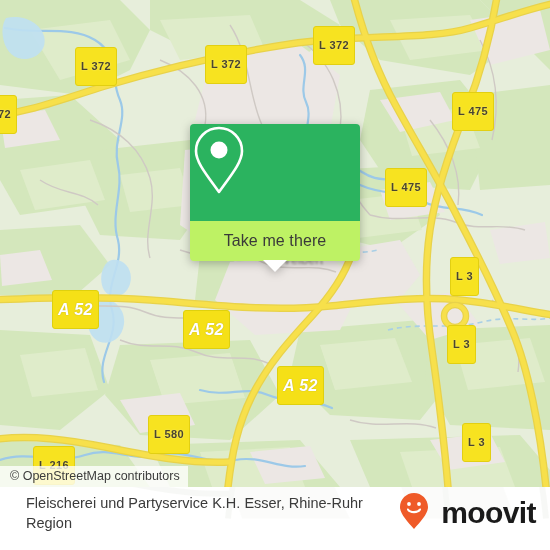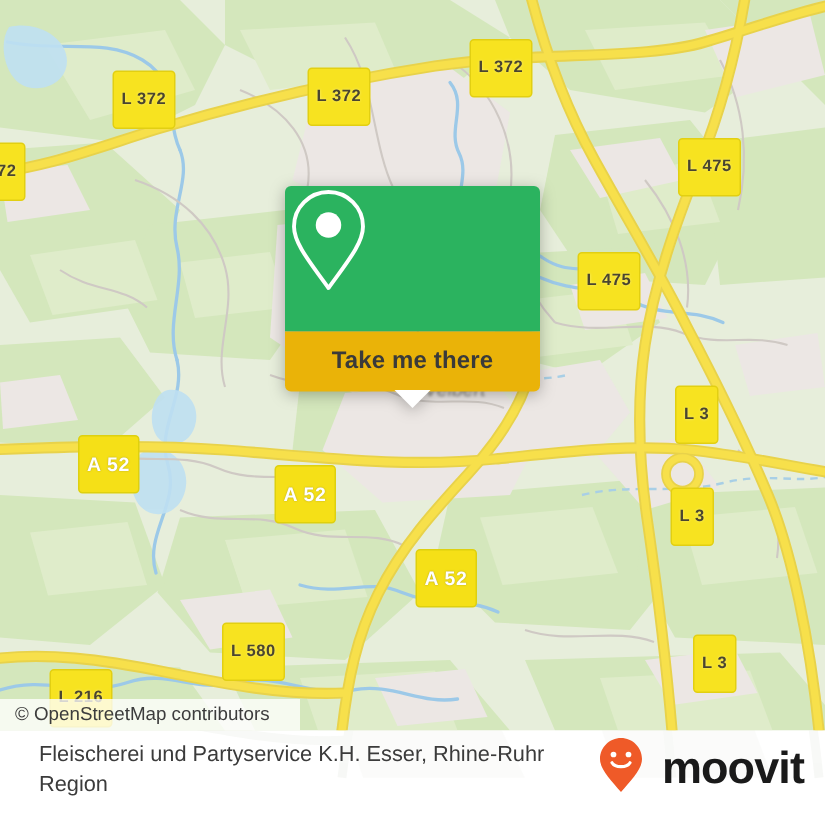--- a/index.html
+++ b/index.html
@@ -33,21 +33,22 @@
     padding:11px 5px;
     white-space:nowrap;
     box-sizing:content-box;
     text-shadow:0 0 2px rgba(255,255,255,.4);
   }
   .shield.motorway{
     background:#f5e017;
     border-color:#ded00f;
     color:#ffffff;
     text-shadow:0 0 1px rgba(120,110,40,.65);
-    font-size:13px;
+    font-size:16px;
+    font-style:italic;
   }
 
   
   .place-label{
     position:absolute;
     color:#7a7a72;
     font-size:12px;
     font-style:italic;
     white-space:nowrap;
     filter:blur(.4px);
@@ -64,26 +65,25 @@
     position:absolute;left:190px;top:124px;width:170px;
     filter:drop-shadow(0 2px 5px rgba(0,0,0,.28));
   }
   .popup-top{
     background:#2bb35f;
     height:97px;
     border-radius:4px 4px 0 0;
     display:flex;align-items:center;justify-content:center;
   }
   .popup-bottom{
-    background:#eab308;
+    background:#bef264;
     height:40px;
     border-radius:0 0 4px 4px;
     display:flex;align-items:center;justify-content:center;
     position:relative;
-    font-weight:bold;
   }
   .popup-bottom .cta{
     color:#3a3a3a;
     font-size:16px;
     letter-spacing:.1px;
   }
   .popup-tail{
     position:absolute;left:50%;bottom:-11px;
     transform:translateX(-50%);
     width:0;height:0;
@@ -92,21 +92,21 @@
     border-top:12px solid #ffffff;
   }
 
   
   .attribution{
     position:absolute;left:0;top:466px;
     background:rgba(255,255,255,.78);
     color:#3c3c3c;
     font-size:12.5px;
     line-height:21px;
-    padding:0 20px 0 10px;
+    padding:0 8px 0 10px;
     white-space:nowrap;
   }
 
   
   .footer{
     position:absolute;left:0;top:487px;width:550px;height:63px;
     background:#ffffff;
     overflow:hidden;
   }
   .footer-watermark{

